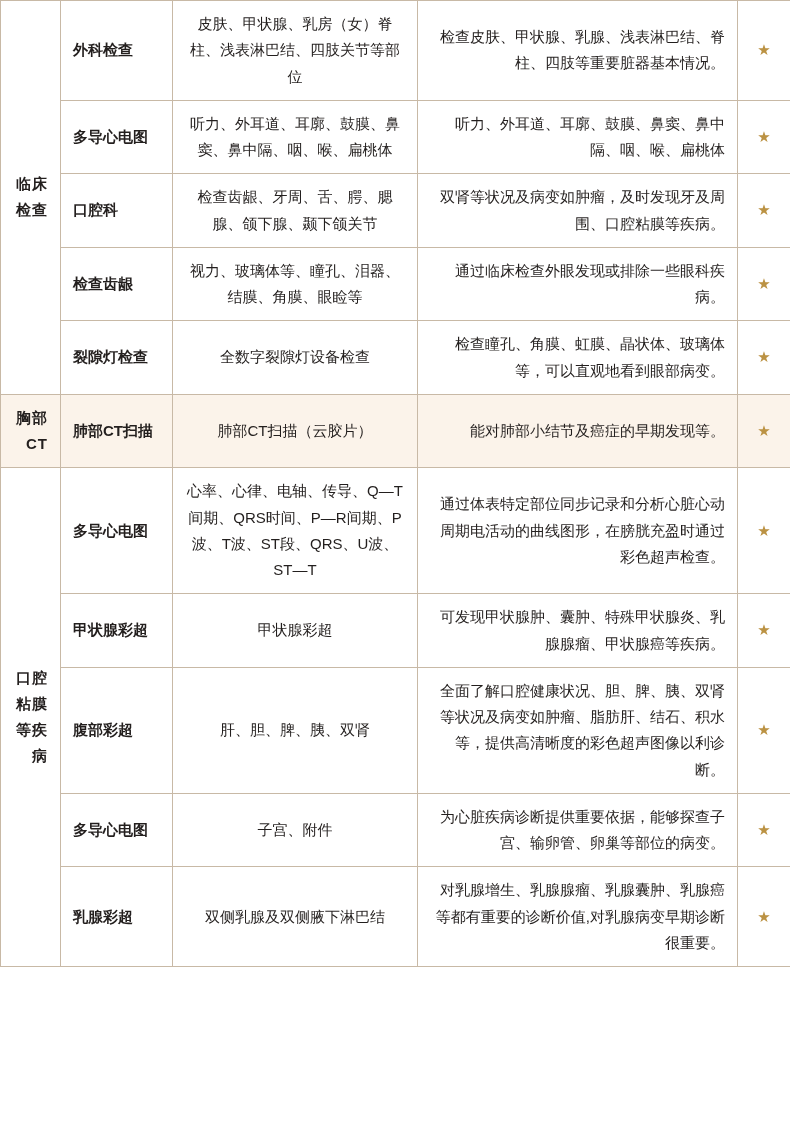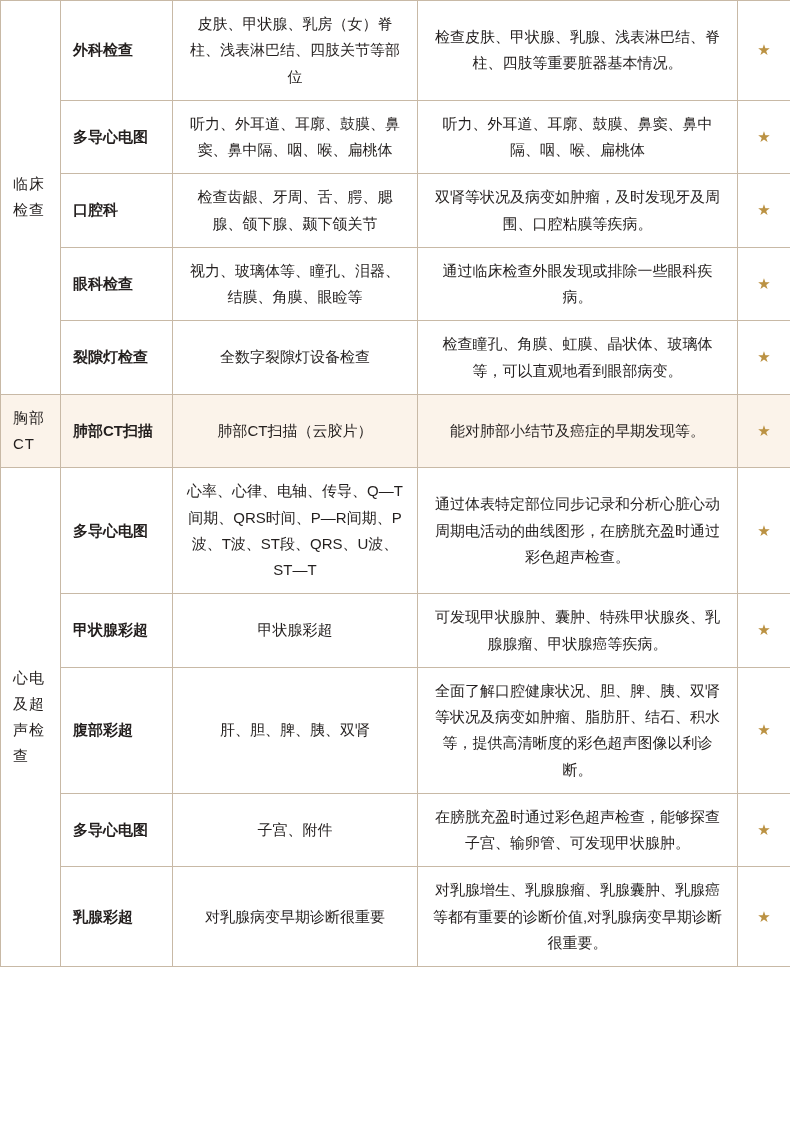--- a/index.html
+++ b/index.html
@@ -26,41 +26,42 @@
     box-sizing: border-box;
   }
   
   col.c-group { width: 60px; }
   col.c-item  { width: 112px; }
   col.c-detail{ width: 245px; }
   col.c-desc  { width: 320px; }
   col.c-star  { width: 53px; }
 
   td.group-cell {
-    text-align: left;
+    text-align: right;
     font-size: 15px;
     letter-spacing: 1px;
     padding: 6px 18px;
     line-height: 1.5;
     word-break: break-all;
+    font-weight: bold;
   }
   td.item-cell {
     text-align: left;
     font-weight: bold;
     font-size: 15px;
     padding: 8px 6px;
     line-height: 1.6;
   }
   td.detail-cell {
     text-align: center;
     font-size: 14.5px;
     line-height: 1.85;
   }
   td.desc-cell {
-    text-align: center;
+    text-align: right;
     font-size: 14.5px;
     line-height: 1.85;
   }
   td.star-cell {
     text-align: center;
     font-size: 15px;
     color: #b08a3e;
     padding: 0;
   }
   tr.highlight td {
@@ -102,21 +103,21 @@
     </tr>
 
     <tr>
       <td class="item-cell">口腔科</td>
       <td class="detail-cell">检查齿龈、牙周、舌、腭、腮腺、颌下腺、颞下颌关节</td>
       <td class="desc-cell">双肾等状况及病变如肿瘤，及时发现牙及周围、口腔粘膜等疾病。</td>
       <td class="star-cell"><span class="star">★</span></td>
     </tr>
 
     <tr>
-      <td class="item-cell">眼科检查</td>
+      <td class="item-cell">检查齿龈</td>
       <td class="detail-cell">视力、玻璃体等、瞳孔、泪器、结膜、角膜、眼睑等</td>
       <td class="desc-cell">通过临床检查外眼发现或排除一些眼科疾病。</td>
       <td class="star-cell"><span class="star">★</span></td>
     </tr>
 
     <tr>
       <td class="item-cell">裂隙灯检查</td>
       <td class="detail-cell">全数字裂隙灯设备检查</td>
       <td class="desc-cell">检查瞳孔、角膜、虹膜、晶状体、玻璃体等，可以直观地看到眼部病变。</td>
       <td class="star-cell"><span class="star">★</span></td>
@@ -124,21 +125,21 @@
 
     <tr class="highlight">
       <td class="group-cell" rowspan="1">胸部CT</td>
       <td class="item-cell">肺部CT扫描</td>
       <td class="detail-cell">肺部CT扫描（云胶片）</td>
       <td class="desc-cell">能对肺部小结节及癌症的早期发现等。</td>
       <td class="star-cell"><span class="star">★</span></td>
     </tr>
 
     <tr>
-      <td class="group-cell" rowspan="5">心电及超声检查</td>
+      <td class="group-cell" rowspan="5">口腔粘膜等疾病</td>
       <td class="item-cell">多导心电图</td>
       <td class="detail-cell">心率、心律、电轴、传导、Q—T间期、QRS时间、P—R间期、P波、T波、ST段、QRS、U波、ST—T</td>
       <td class="desc-cell">通过体表特定部位同步记录和分析心脏心动周期电活动的曲线图形，在膀胱充盈时通过彩色超声检查。</td>
       <td class="star-cell"><span class="star">★</span></td>
     </tr>
 
     <tr>
       <td class="item-cell">甲状腺彩超</td>
       <td class="detail-cell">甲状腺彩超</td>
       <td class="desc-cell">可发现甲状腺肿、囊肿、特殊甲状腺炎、乳腺腺瘤、甲状腺癌等疾病。</td>
@@ -148,25 +149,25 @@
     <tr>
       <td class="item-cell">腹部彩超</td>
       <td class="detail-cell">肝、胆、脾、胰、双肾</td>
       <td class="desc-cell">全面了解口腔健康状况、胆、脾、胰、双肾等状况及病变如肿瘤、脂肪肝、结石、积水等，提供高清晰度的彩色超声图像以利诊断。</td>
       <td class="star-cell"><span class="star">★</span></td>
     </tr>
 
     <tr>
       <td class="item-cell">多导心电图</td>
       <td class="detail-cell">子宫、附件</td>
-      <td class="desc-cell">在膀胱充盈时通过彩色超声检查，能够探查子宫、输卵管、可发现甲状腺肿。</td>
+      <td class="desc-cell">为心脏疾病诊断提供重要依据，能够探查子宫、输卵管、卵巢等部位的病变。</td>
       <td class="star-cell"><span class="star">★</span></td>
     </tr>
 
     <tr>
       <td class="item-cell">乳腺彩超</td>
-      <td class="detail-cell">对乳腺病变早期诊断很重要</td>
+      <td class="detail-cell">双侧乳腺及双侧腋下淋巴结</td>
       <td class="desc-cell">对乳腺增生、乳腺腺瘤、乳腺囊肿、乳腺癌等都有重要的诊断价值,对乳腺病变早期诊断很重要。</td>
       <td class="star-cell"><span class="star">★</span></td>
     </tr>
 
   </tbody>
 </table>
 
 </body></html>

